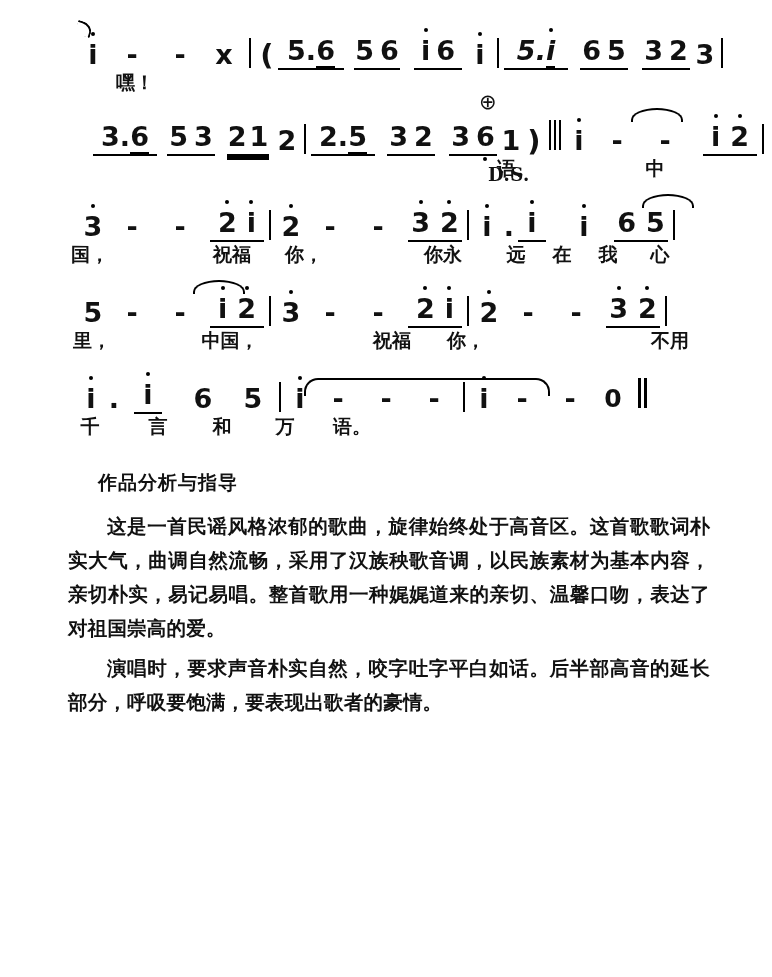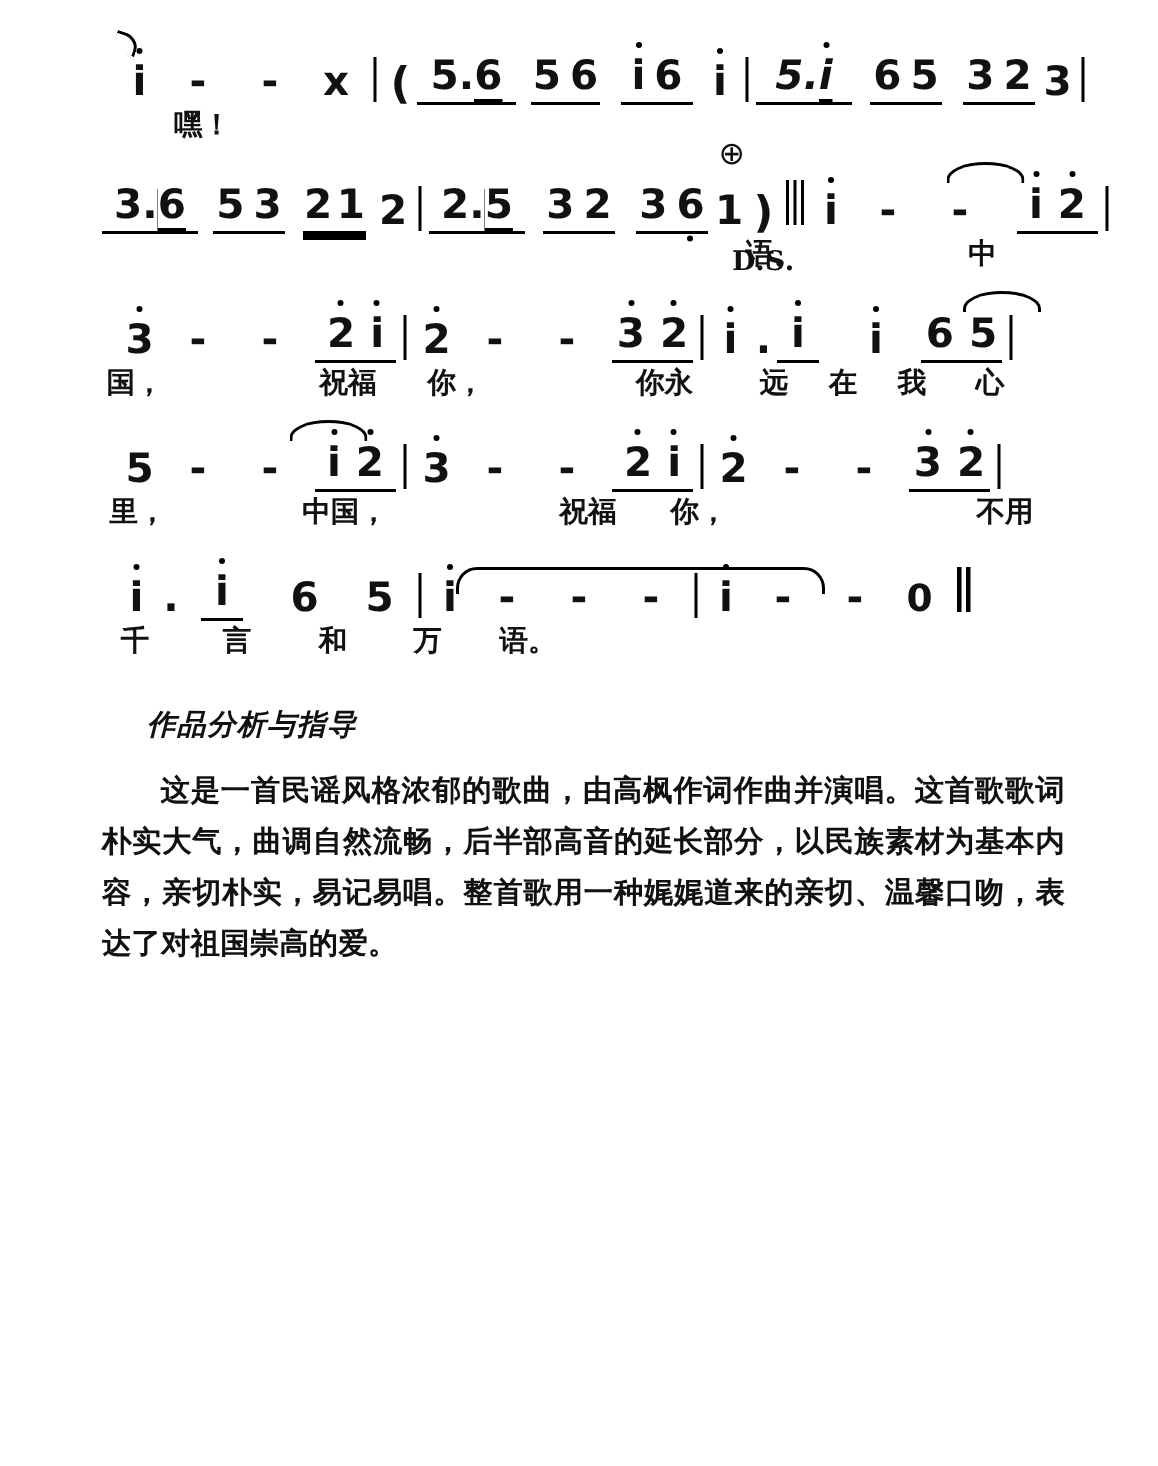--- a/index.html
+++ b/index.html
@@ -89,21 +89,20 @@
     border-radius:0 70% 0 0;transform:rotate(18deg);
   }
   .paren{font-size:29px;line-height:30px;font-weight:bold;}
 
   
   .analysis{position:absolute;left:0;right:0;top:470px;padding:0 62px 0 68px;}
   .heading{
     font-size:19px;font-weight:bold;letter-spacing:1px;
     margin:0 0 14px 30px;
     font-family:"DejaVu Sans","Liberation Sans",sans-serif;
-    font-style:italic;
   }
   .para{
     font-size:19.5px;line-height:34px;font-weight:bold;
     text-align:justify;text-justify:inter-character;
     text-indent:2em;margin:0 0 6px 0;
     font-family:"DejaVu Sans","Liberation Sans",sans-serif;
     letter-spacing:0.2px;
   }
 </style>
 </head>
@@ -144,21 +143,21 @@
         </span>
         <span class="cell" style="width:22px;margin-left:4px;"><span class="num">3</span></span>
         <span class="bar"></span>
       </div>
       <div class="lyrics">
         <span class="lyr" style="left:135px;">嘿！</span>
       </div>
     </div>
 
     <div class="staff-line">
-      <div class="notes" style="padding-left:68px;">
+      <div class="notes" style="padding-left:93px;">
         <span class="cell beam1" style="width:64px;">
           <span class="num">3</span><span class="dot-sep">.</span><span class="num beam2">6</span>
         </span>
         <span class="cell beam1" style="width:48px;margin-left:10px;">
           <span class="num">5</span><span class="num" style="margin-left:6px;">3</span>
         </span>
         <span class="cell beam1 beam2" style="width:42px;margin-left:12px;">
           <span class="num">2</span><span class="num" style="margin-left:3px;">1</span>
         </span>
         <span class="cell" style="width:24px;margin-left:6px;"><span class="num">2</span></span>
@@ -291,16 +290,17 @@
         <span class="lyr" style="left:352px;">语。</span>
       </div>
     </div>
 
     <span class="slur-long" style="left:304px;top:378px;width:242px;"></span>
 
   </div>
 
   <div class="analysis">
     <div class="heading">作品分析与指导</div>
-    <p class="para">这是一首民谣风格浓郁的歌曲，由高枫作词作曲并演唱。这首歌歌词朴实大气，曲调自然流畅，后半部高音的延长部分，以民族素材为基本内容，亲切朴实，易记易唱。整首歌用一种娓娓道来的亲切、温馨口吻，表达了对祖国崇高的爱。</p>
+    <p class="para">这是一首民谣风格浓郁的歌曲，旋律始终处于高音区。这首歌歌词朴实大气，曲调自然流畅，采用了汉族秧歌音调，以民族素材为基本内容，亲切朴实，易记易唱。整首歌用一种娓娓道来的亲切、温馨口吻，表达了对祖国崇高的爱。</p>
+    <p class="para">演唱时，要求声音朴实自然，咬字吐字平白如话。后半部高音的延长部分，呼吸要饱满，要表现出歌者的豪情。</p>
   </div>
 
 </div>
 
 </body></html>

